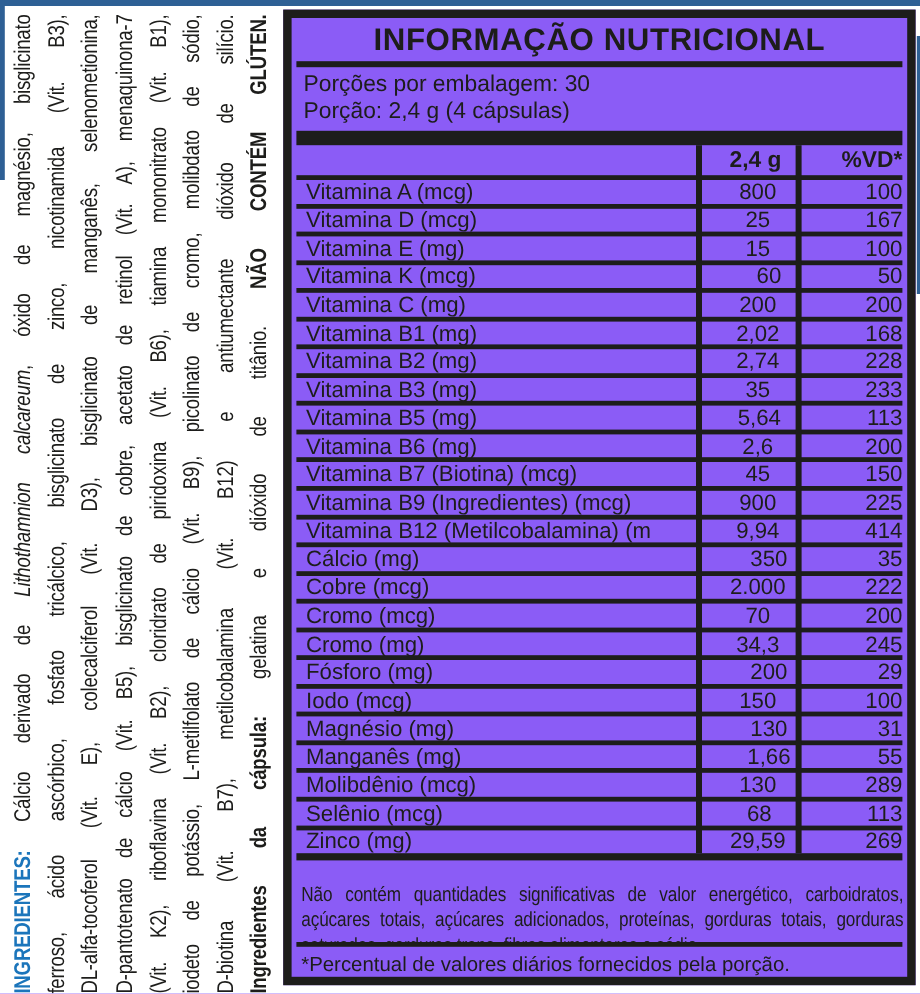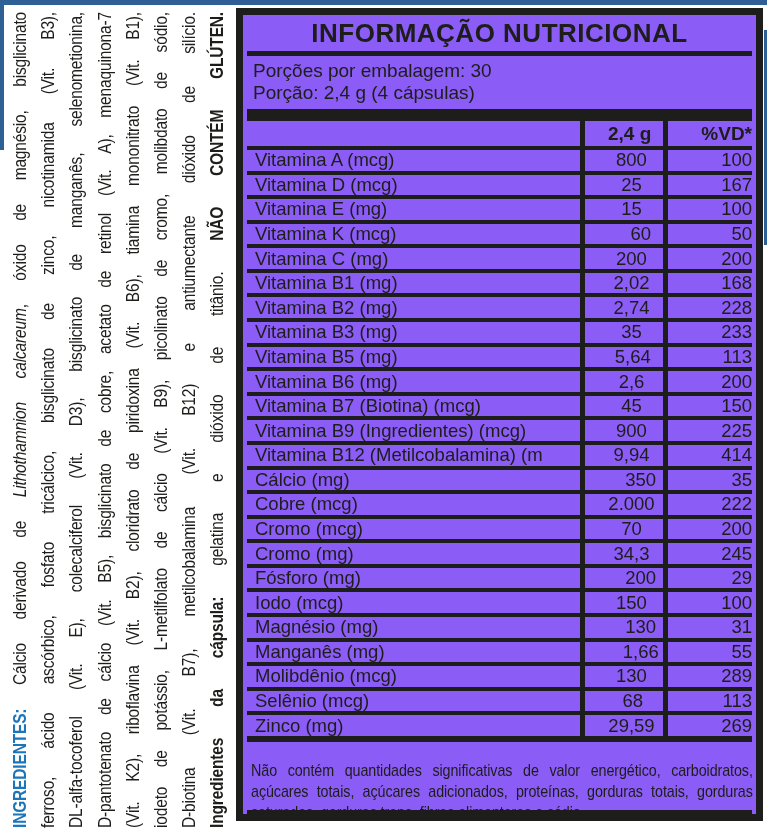--- a/index.html
+++ b/index.html
@@ -233,13 +233,14 @@
         <div class="cell-amount">29,59</div>
         <div class="cell-vd">269</div>
       </div>
     </div>
 
   <div class="rule-6"></div>
   <div class="note">
     <div class="note-inner">Não contém quantidades significativas de valor energético, carboidratos, açúcares totais, açúcares adicionados, proteínas, gorduras totais, gorduras saturadas, gorduras trans, fibras alimentares e sódio.</div>
   </div>
   <div class="rule-4"></div>
+  <div class="footnote">*Percentual de valores diários fornecidos pela porção.</div>
 </div>
 
 </body></html>

